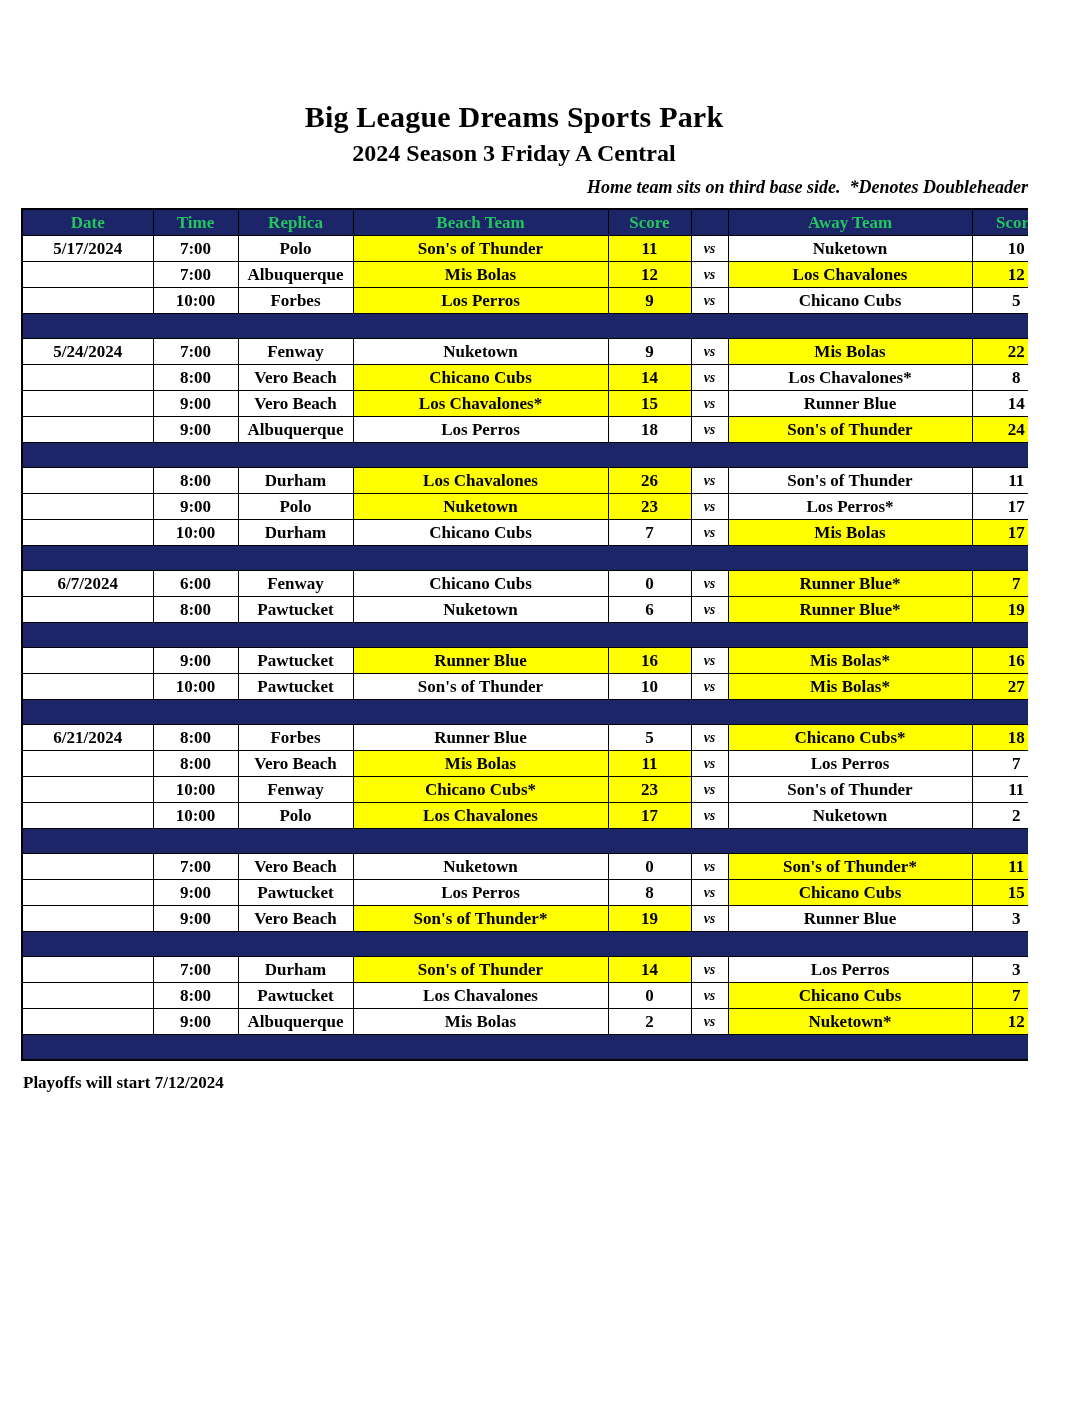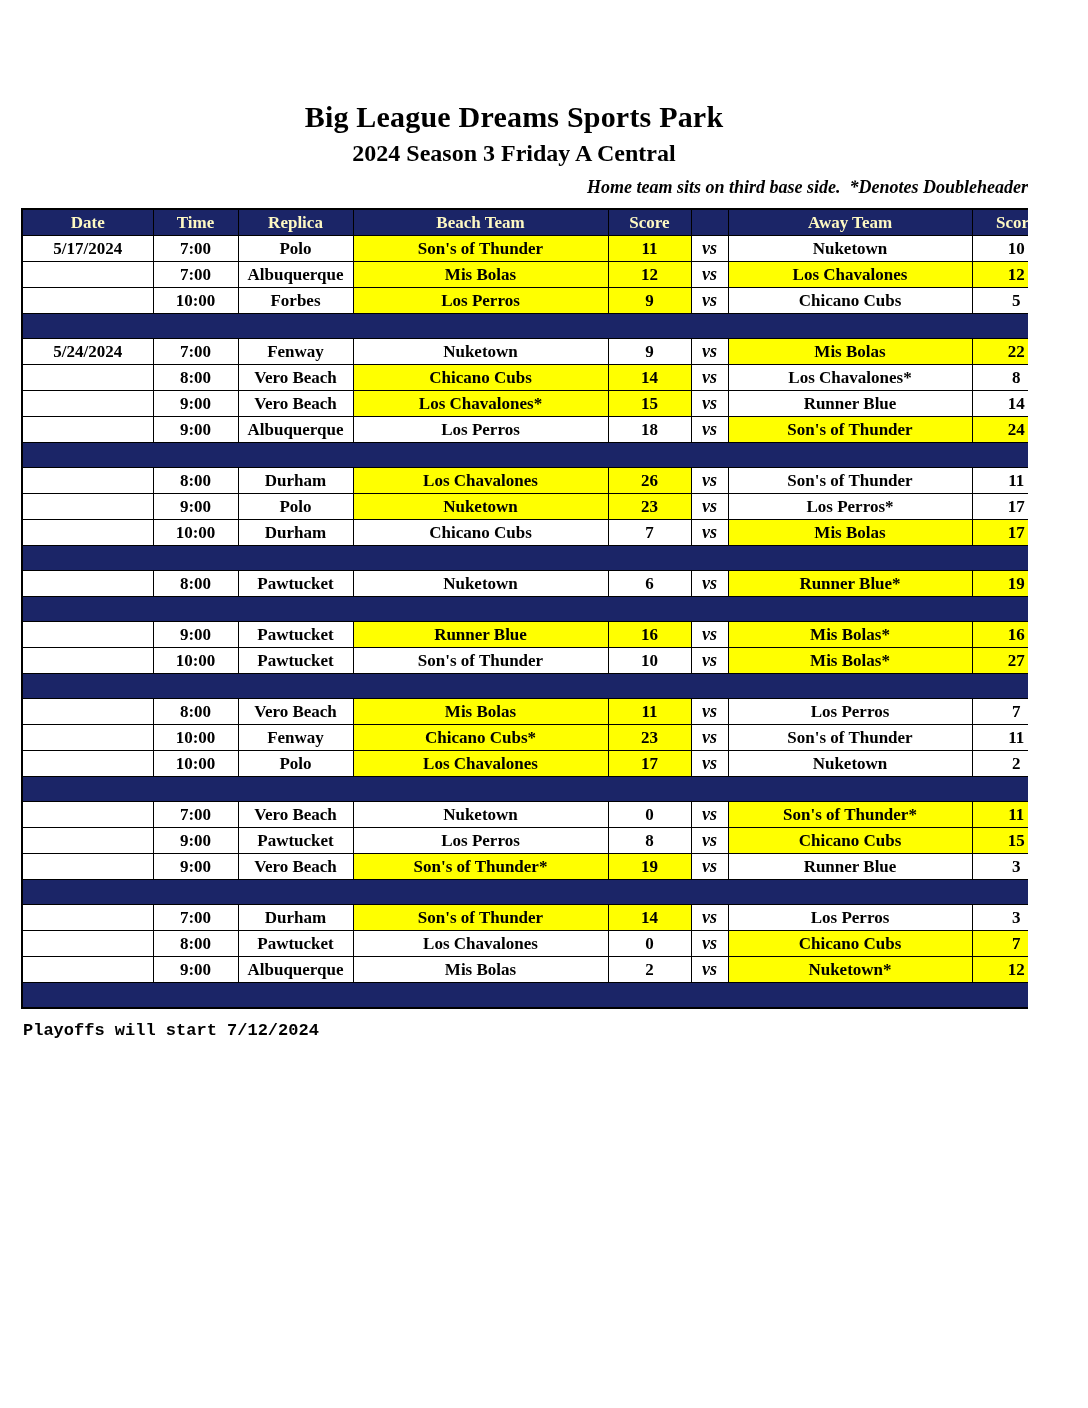--- a/index.html
+++ b/index.html
@@ -28,27 +28,27 @@
     border-collapse:collapse; table-layout:fixed;
     width:1039px; margin:10px 0 0 21px;
     border:2px solid var(--border);
   }
   .schedule th, .schedule td {
     border:1px solid var(--border);
     height:25px; line-height:25px; padding:0 2px;
     font-weight:bold; font-size:17px; text-align:center;
     white-space:nowrap; overflow:hidden;
   }
-  .schedule thead th { background:var(--navy); color:#fef9c3; font-size:17px; }
+  .schedule thead th { background:var(--navy); color:#22c55e; font-size:17px; }
   .schedule td.sep { background:var(--navy); }
   .schedule td.win { background:var(--highlight); }
-  .schedule td.c-vs { font-style:italic; font-size:18px; }
+  .schedule td.c-vs { font-style:italic; font-size:14px; }
   .footer {
     margin:12px 0 0 23px;
-    font-size:17px; font-weight:bold;font-family:Liberation Mono, monospace;
+    font-size:17px; font-weight:bold;
   }
 </style>
 </head>
 <body>
 
 <div class="page">
 
   <h1 class="title">Big League Dreams Sports Park</h1>
   <h2 class="subtitle">2024 Season 3 Friday A Central</h2>
   <div class="note">Home team sits on third base side.  *Denotes Doubleheader</div>
@@ -180,20 +180,30 @@
           <td>Chicano Cubs</td>
           <td>7</td>
           <td class="c-vs">vs</td>
           <td class="win">Mis Bolas</td>
           <td class="win">17</td>
         </tr>
         <tr>
           <td colspan="8" class="sep"></td>
         </tr>
         <tr>
+          <td>6/7/2024</td>
+          <td>6:00</td>
+          <td>Fenway</td>
+          <td>Chicano Cubs</td>
+          <td>0</td>
+          <td class="c-vs">vs</td>
+          <td class="win">Runner Blue*</td>
+          <td class="win">7</td>
+        </tr>
+        <tr>
           <td></td>
           <td>8:00</td>
           <td>Pawtucket</td>
           <td>Nuketown</td>
           <td>6</td>
           <td class="c-vs">vs</td>
           <td class="win">Runner Blue*</td>
           <td class="win">19</td>
         </tr>
         <tr>
@@ -214,20 +224,30 @@
           <td>10:00</td>
           <td>Pawtucket</td>
           <td>Son's of Thunder</td>
           <td>10</td>
           <td class="c-vs">vs</td>
           <td class="win">Mis Bolas*</td>
           <td class="win">27</td>
         </tr>
         <tr>
           <td colspan="8" class="sep"></td>
+        </tr>
+        <tr>
+          <td>6/21/2024</td>
+          <td>8:00</td>
+          <td>Forbes</td>
+          <td>Runner Blue</td>
+          <td>5</td>
+          <td class="c-vs">vs</td>
+          <td class="win">Chicano Cubs*</td>
+          <td class="win">18</td>
         </tr>
         <tr>
           <td></td>
           <td>8:00</td>
           <td>Vero Beach</td>
           <td class="win">Mis Bolas</td>
           <td class="win">11</td>
           <td class="c-vs">vs</td>
           <td>Los Perros</td>
           <td>7</td>

